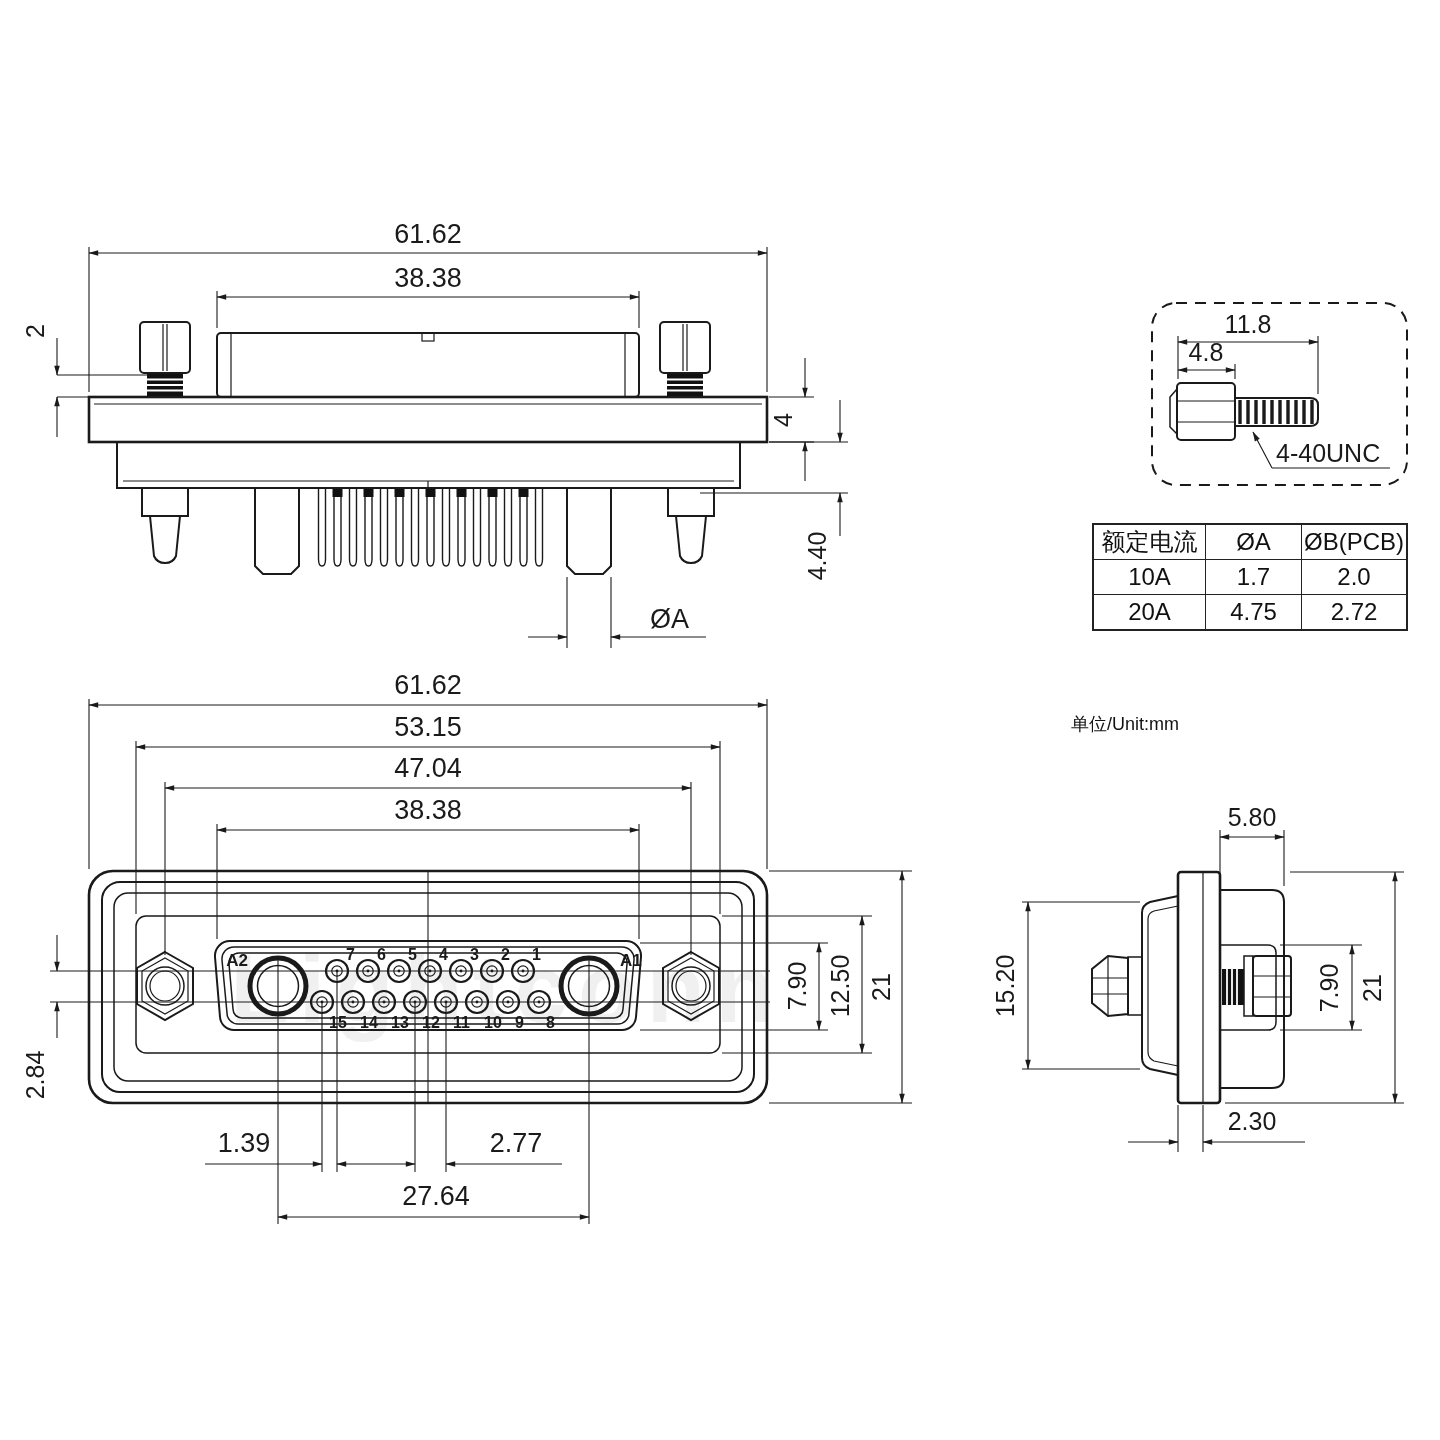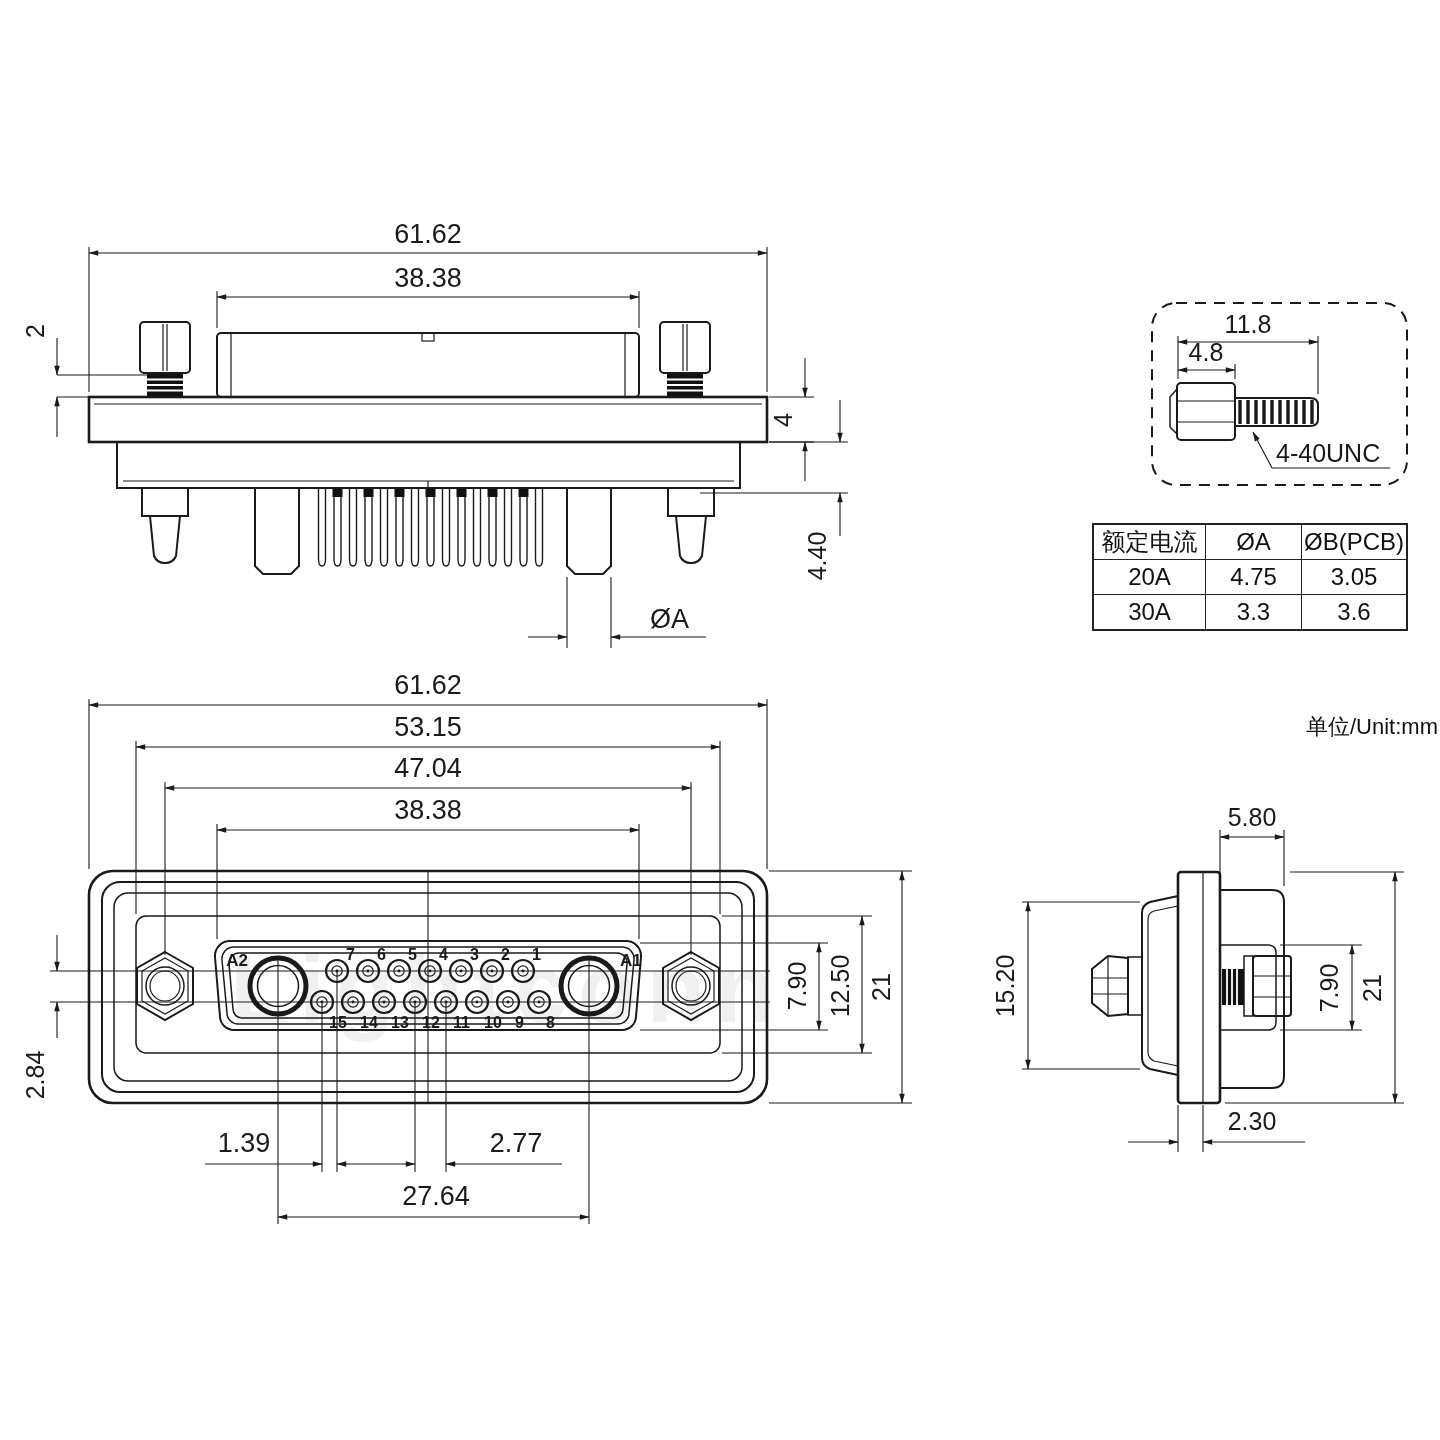--- a/index.html
+++ b/index.html
@@ -20,22 +20,22 @@
   .dts{font-size:25px;}
   .pinlab{font-size:16px;font-weight:bold;}
   .powlab{font-size:17px;font-weight:bold;}
   .wm{font-size:96px;font-weight:bold;fill:#000;opacity:0.055;letter-spacing:10px;}
   
   #spec{position:absolute;left:1092px;top:523px;width:310px;border-collapse:collapse;
         table-layout:fixed;}
   #spec td{border:1.8px solid #222;text-align:center;font-size:24px;color:#111;
            height:34px;padding:0;font-family:"Liberation Sans",sans-serif;}
   #spec{border:2.5px solid #222;}
-  #unitnote{position:absolute;left:1128px;top:712px;width:310px;text-align:right;
-            font-size:22px;color:#111;}
+  #unitnote{position:absolute;left:1071px;top:712px;width:310px;text-align:left;
+            font-size:18px;color:#111;}
 </style>
 </head>
 <body>
 
 <div id="canvas">
 
 <svg width="1440" height="1440" viewBox="0 0 1440 1440">
   <defs>
     <marker id="arr" viewBox="0 0 12 8" refX="11.3" refY="4" markerWidth="17" markerHeight="6.5" markerUnits="userSpaceOnUse" orient="auto-start-reverse">
       <path d="M0,0.6 L12,4 L0,7.4 Z" fill="#1a1a1a"></path>
@@ -394,26 +394,26 @@
 </svg>
 
 <table id="spec">
   <tbody>
     <tr>
       <td style="width:111px">额定电流</td>
       <td style="width:95px">ØA</td>
       <td style="width:104px">ØB(PCB)</td>
     </tr>
     <tr>
+      <td>10A</td>
+      <td>1.7</td>
+      <td>2.0</td>
+    </tr>
+    <tr>
       <td>20A</td>
       <td>4.75</td>
-      <td>3.05</td>
-    </tr>
-    <tr>
-      <td>30A</td>
-      <td>3.3</td>
-      <td>3.6</td>
+      <td>2.72</td>
     </tr>
   </tbody>
 </table>
 <div id="unitnote">单位/Unit:mm</div>
 
 </div>
 
 </body></html>

